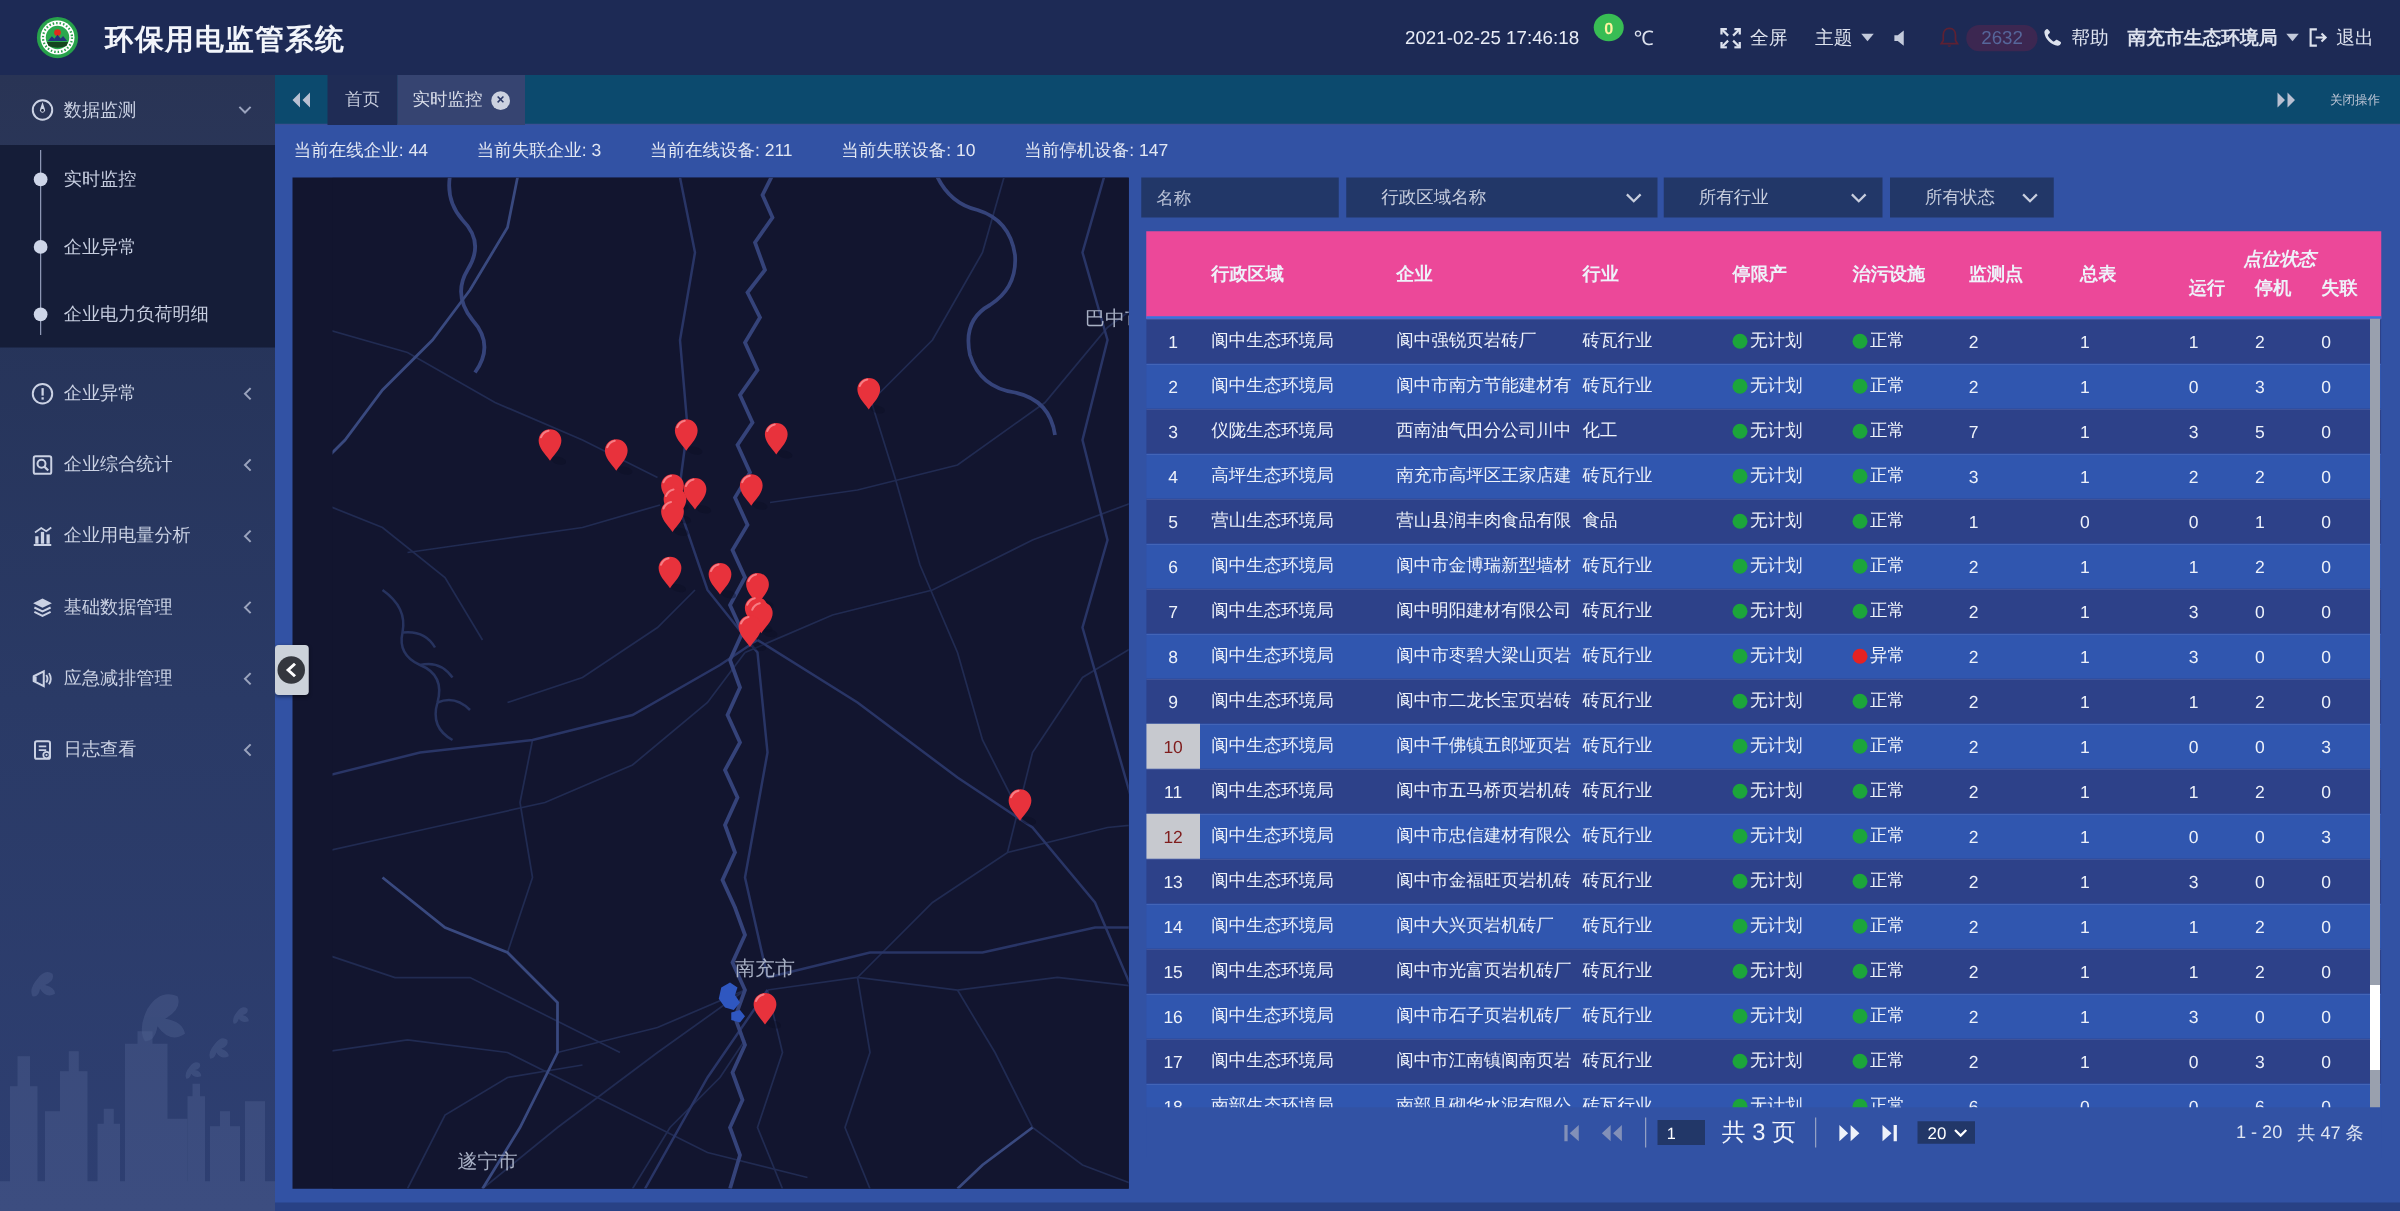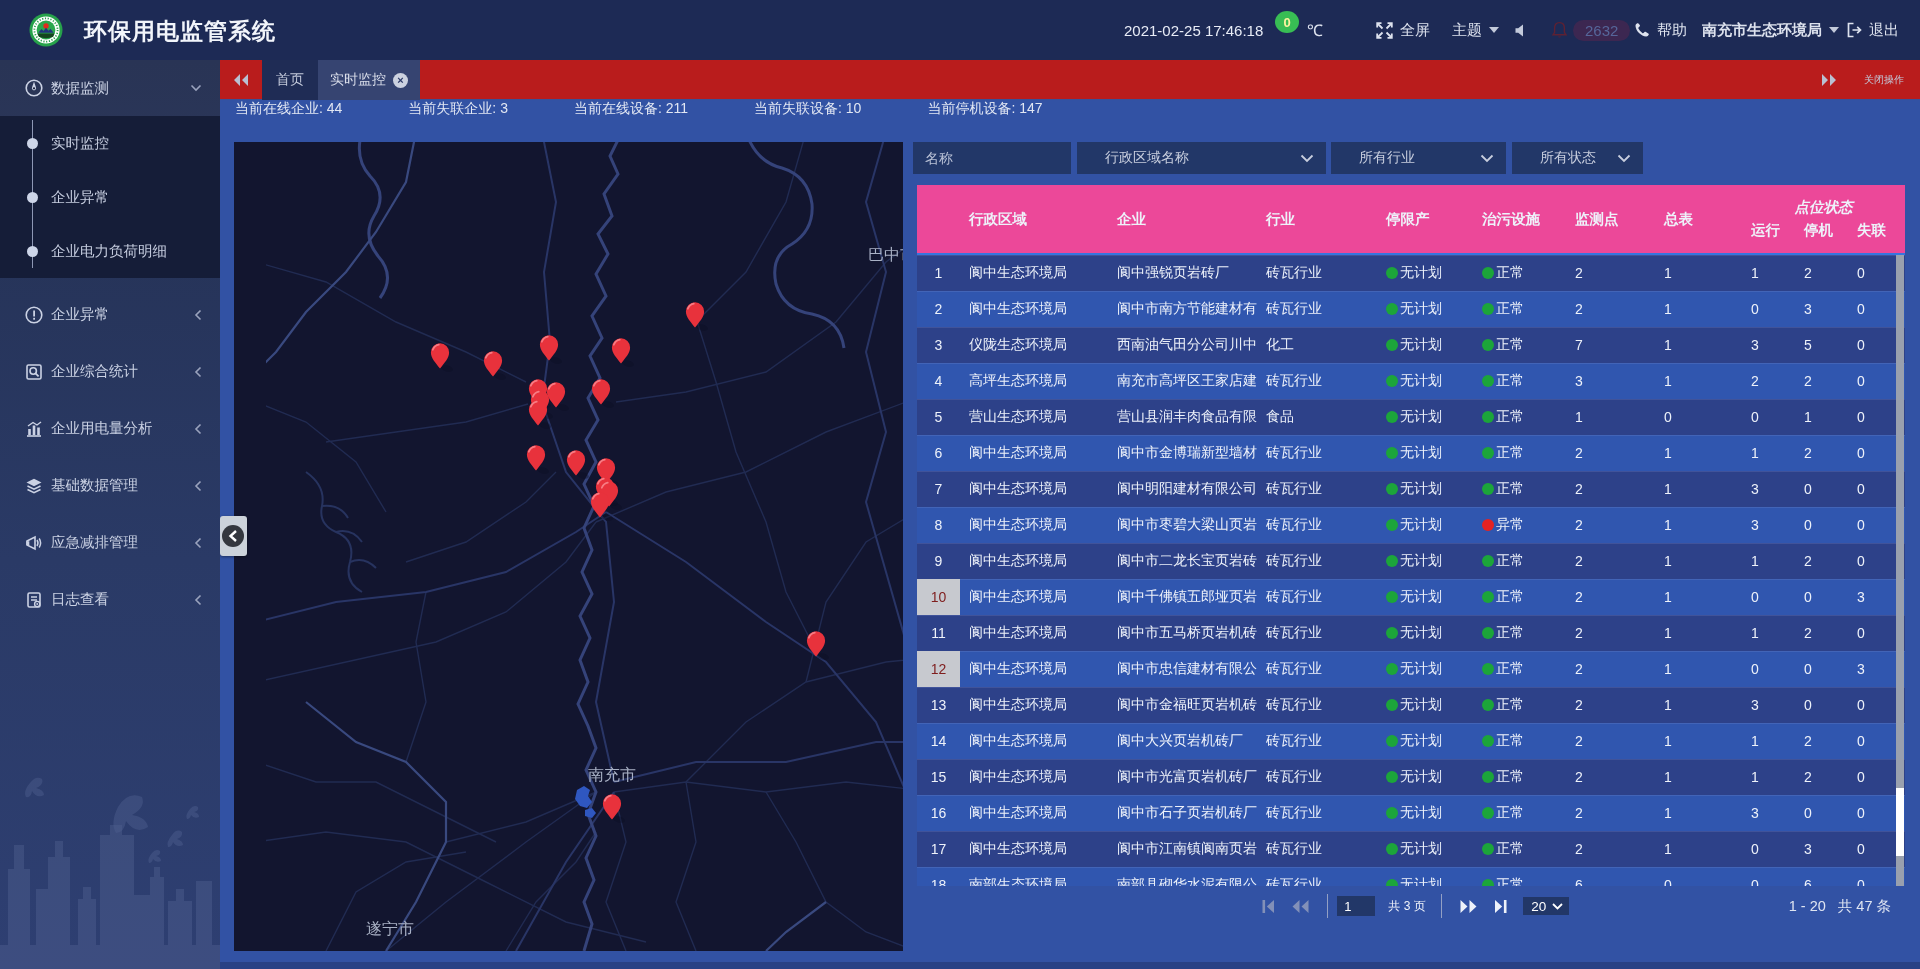--- a/index.html
+++ b/index.html
@@ -27,34 +27,34 @@
   .group-parent { height:56px; background:rgba(255,255,255,0.025); }
   .submenu { background:#151d38; position:relative; }
   .submenu-item { position:relative; height:54px; display:flex; align-items:center; cursor:pointer; }
   .submenu-item .slabel { position:absolute; left:51px; font-size:14.5px; color:#c6cddf; }
   .submenu-line { position:absolute; left:32px; top:4px; bottom:10px; width:1px; background:#8d97b4; }
   .subdot { position:absolute; left:27px; width:11px; height:11px; border-radius:50%; background:#cdd5e8; }
   .side-rest { padding-top:8px; }
   .skyline { position:absolute; left:0; bottom:0; width:220px; height:220px; opacity:0.27; }
 
   
-  .tabbar { position:absolute; left:220px; top:60px; width:1700px; height:40px; background:#b91c1c; z-index:10; border-bottom:1px solid #3b4f95; }
+  .tabbar { position:absolute; left:220px; top:60px; width:1700px; height:40px; background:#0c4a6e; z-index:10; border-bottom:1px solid #3b4f95; }
   .tab-collapse { position:absolute; left:0; top:0; width:42px; height:40px; display:flex; align-items:center; justify-content:center; }
   .tab { position:absolute; top:0; height:40px; display:flex; align-items:center; justify-content:center; font-size:14px; color:#c5cbdc; cursor:pointer; }
   .tab-home { left:42px; width:56px; background:#1f2c55; }
   .tab-active { left:98px; width:102px; background:#364471; color:#d9dde9; }
   .tab-close { display:inline-flex; width:15px; height:15px; border-radius:50%; background:#ccd2e0; color:#2a3866; align-items:center; justify-content:center; font-size:11px; font-weight:bold; margin-left:7px; line-height:1; }
   .tab-right { position:absolute; right:0; top:0; height:40px; display:flex; align-items:center; }
   .tab-right .ops { color:#c2c8d8; font-size:10px; margin:0 16px 0 26px; }
 
   
   .content { position:absolute; left:220px; top:100px; width:1700px; height:869px; background:#3252a4; }
   .content::after { content:""; position:absolute; left:0; bottom:0; width:100%; height:7px; background:rgba(10,16,40,0.25); }
 
-  .statsbar { position:absolute; left:15px; top:0; height:42px; display:flex; align-items:flex-start;gap:27px; }
+  .statsbar { position:absolute; left:15px; top:0; height:42px; display:flex; align-items:center; }
   .stat { font-size:14px; color:#e2e7f3; margin-right:39px; white-space:nowrap; }
 
   
   .map { position:absolute; left:14px; top:42px; width:669px; height:809px; background:#12152f; overflow:hidden;padding-left:32px; }
   .map svg text { font-family:"Liberation Sans", sans-serif; }
   .collapse-handle { position:absolute; left:0; top:416px; width:27px; height:40px; background:#ccd2da; border-radius:3px; box-shadow:0 1px 3px rgba(0,0,0,0.4); display:flex; align-items:center; justify-content:flex-start; padding-left:2px; z-index:5; cursor:pointer; }
   .collapse-circle { width:22px; height:22px; border-radius:50%; background:#34373e; display:flex; align-items:center; justify-content:center; }
 
   
   .filters { position:absolute; top:42px; height:32px; }
@@ -84,21 +84,21 @@
   
   .vscroll { position:absolute; left:1676px; top:155px; width:8px; height:631px; background:#99a0ae; }
   .vscroll .thumb { position:absolute; left:0; top:533px; width:8px; height:68px; background:#ffffff; }
 
   
   .pager { position:absolute; left:697px; top:786px; width:988px; height:40px; background:#3252a4; display:flex; align-items:center; }
   .pager-mid { position:absolute; left:0; width:100%; display:flex; align-items:center; justify-content:center; }
   .pg-ico { display:flex; align-items:center; margin:0 8px; cursor:pointer; }
   .pg-div { width:1.5px; height:24px; background:#93a0c4; margin:0 9px; }
   .pg-input { width:38px; height:20px; background:#223768; border:none; color:#fff; font-size:13px; padding-left:7px; margin-right:7px; font-family:"Liberation Sans", sans-serif; }
-  .pg-total { color:#f0f3fa; font-size:12px; margin:0 6px; }
+  .pg-total { color:#f0f3fa; font-size:19px; margin:0 6px; }
   .pg-select { width:46px; height:18px; background:#223768; color:#fff; font-size:13.5px; display:flex; align-items:center; justify-content:space-between; padding:0 6px 0 8px; margin-left:7px; cursor:pointer; }
   .pg-right { position:absolute; right:14px; display:flex; align-items:center; color:#dfe5f2; font-size:14.5px; }
   .pg-right .range { margin-right:12px; }
 </style>
 </head>
 <body>
 
 <div class="header">
   <svg class="logo" viewBox="0 0 34 34">
     <circle cx="17" cy="17" r="16.5" fill="#27a24b"></circle>

